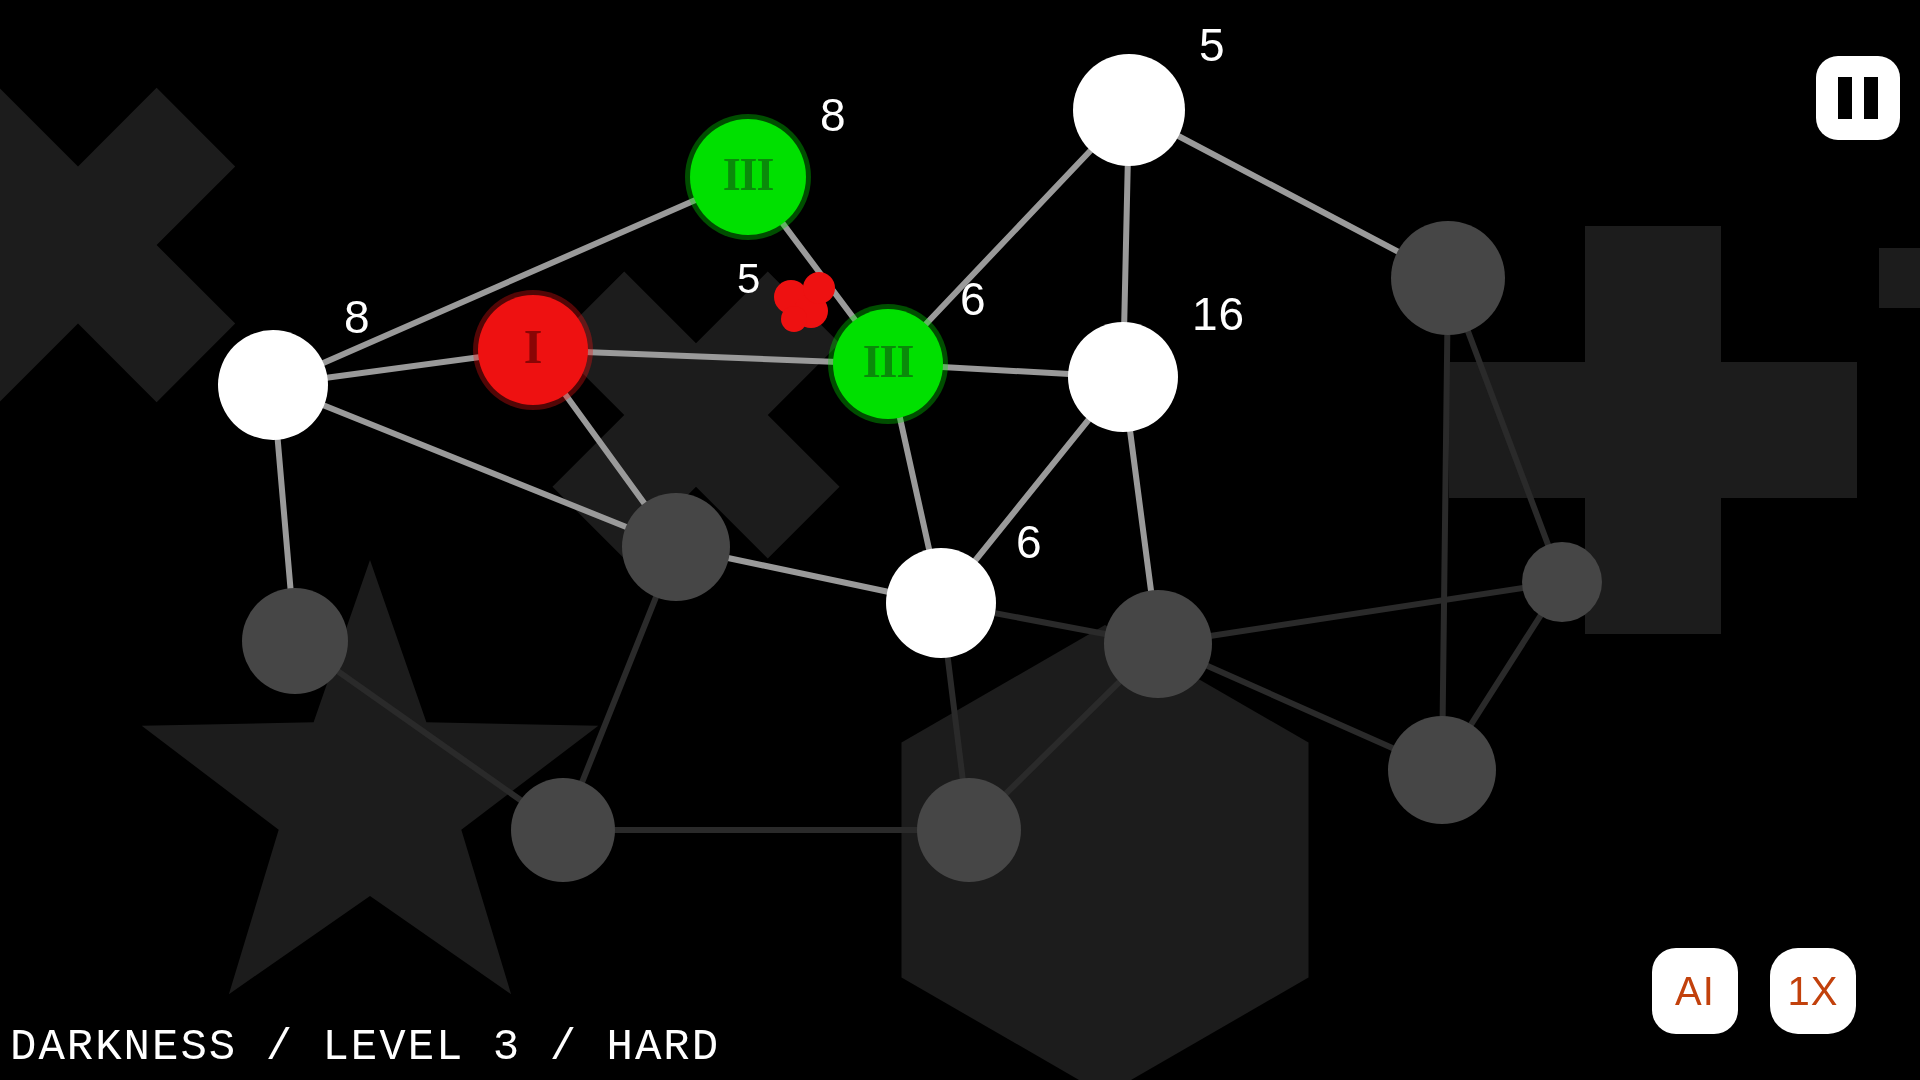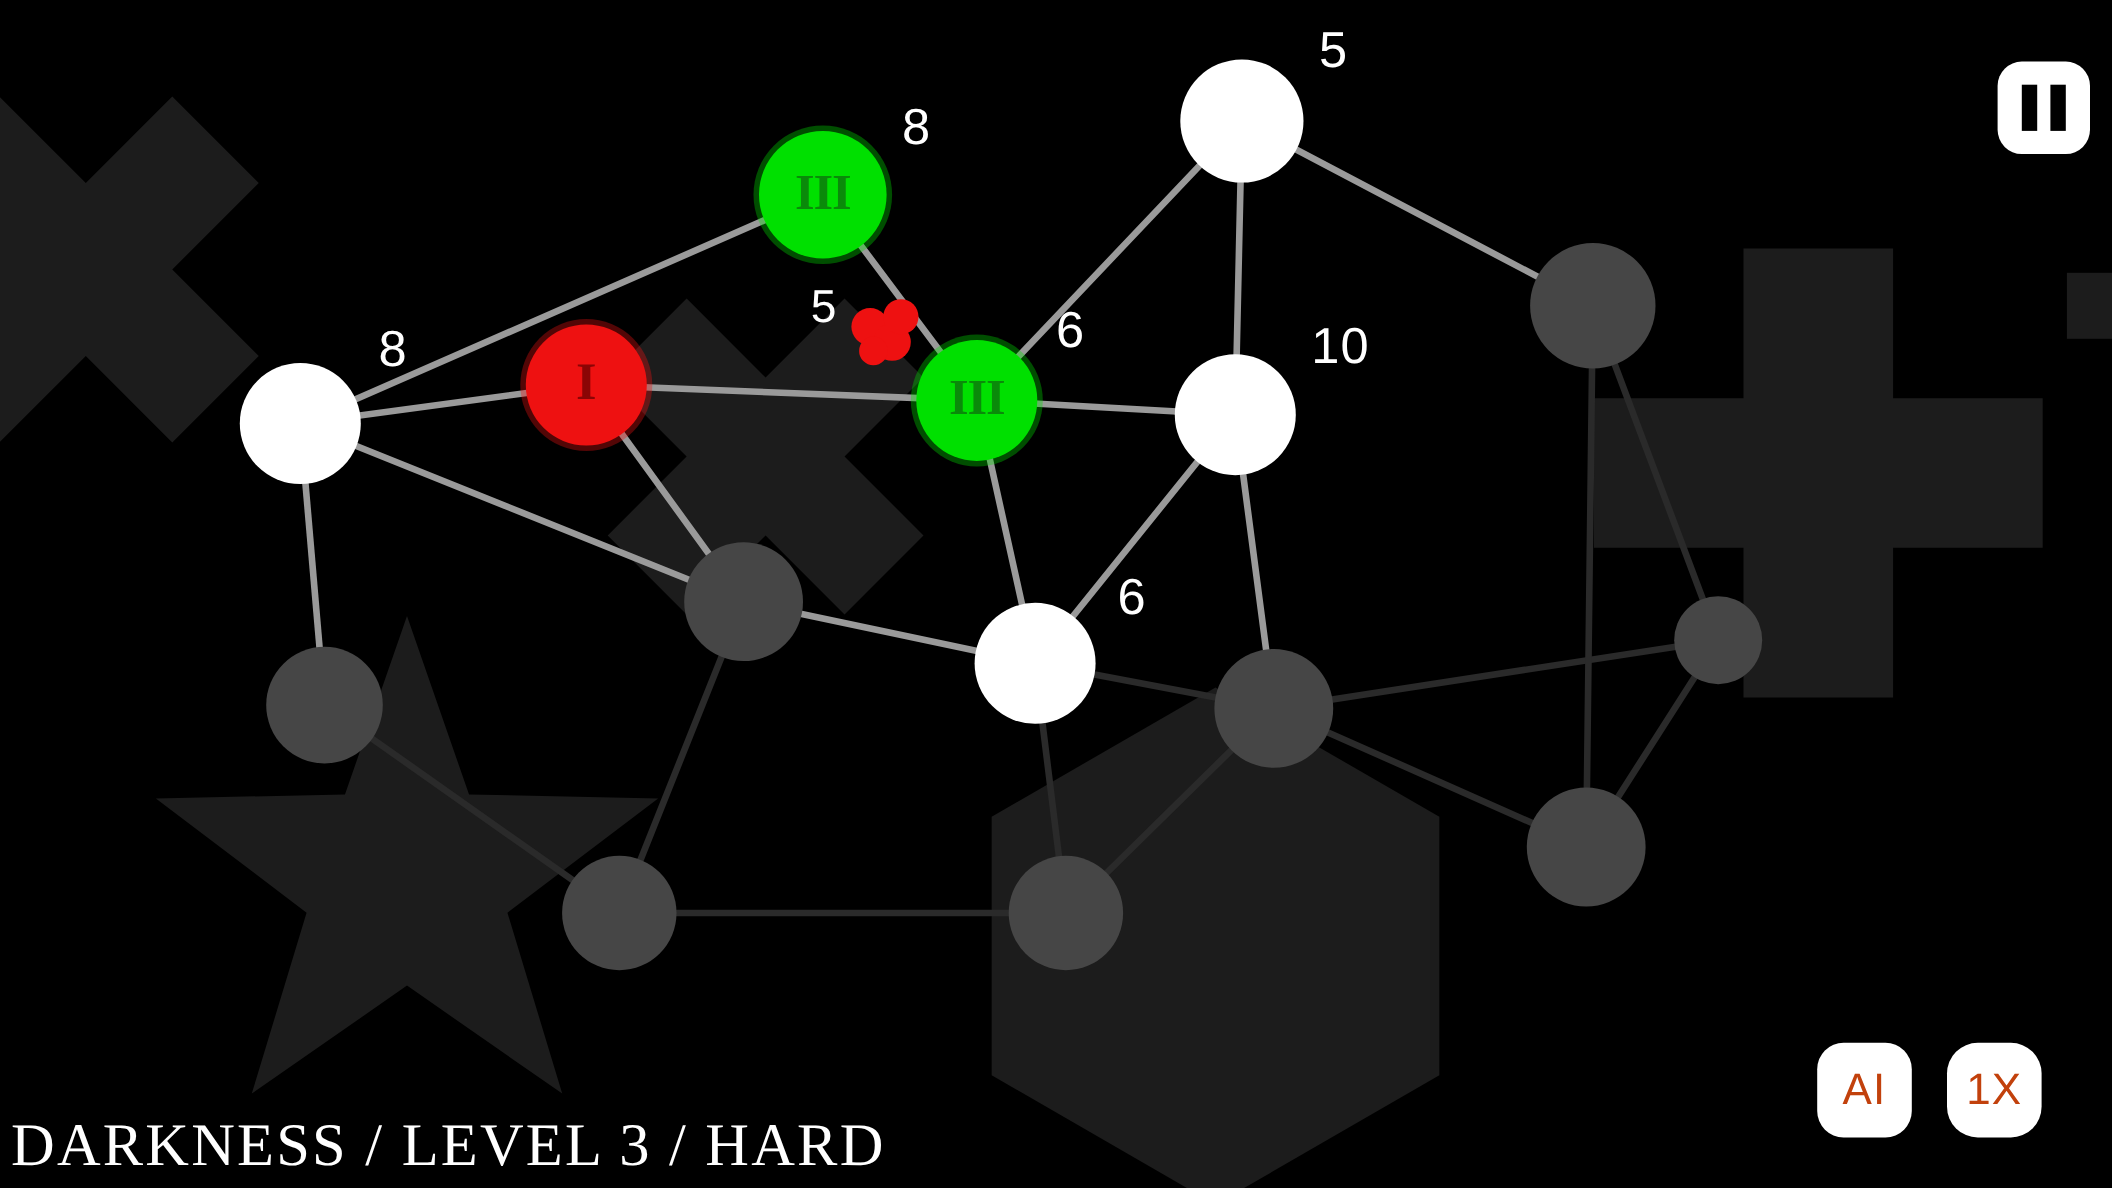--- a/index.html
+++ b/index.html
@@ -75,23 +75,23 @@
     height: 86px;
     border-radius: 28px;
     font-size: 40px;
   }
 
   #status-bar {
     position: absolute;
     left: 10px;
     bottom: 8px;
     color: #ffffff;
-    font-size: 55px;
+    font-size: 44px;
     letter-spacing: 2px;
-    font-family: Liberation Serif, serif;
+    font-family: Liberation Mono, monospace;
     white-space: nowrap;
     user-select: none;
   }
 
   .node-label {
     position: absolute;
     color: #ffffff;
     font-size: 46px;
     letter-spacing: 1px;
     font-family: "Liberation Sans", sans-serif;
@@ -211,21 +211,21 @@
           <circle cx="794" cy="319" r="13" fill="#ee1111"></circle>
         </g>
       </g>
   </svg>
 
   <div id="label-layer">
       <div class="node-label" style="left: 820px; top: 88px;">8</div>
       <div class="node-label" style="left: 960px; top: 272px;">6</div>
       <div class="node-label" style="left: 344px; top: 290px;">8</div>
       <div class="node-label" style="left: 1199px; top: 18px;">5</div>
-      <div class="node-label" style="left: 1192px; top: 287px;">10</div>
+      <div class="node-label" style="left: 1192px; top: 287px;">16</div>
       <div class="node-label" style="left: 1016px; top: 515px;">6</div>
       <div class="troop-label" style="left: 737px; top: 255px;">5</div>
     </div>
 
   <div class="hud-btn" id="pause-button">
     <span class="bar"></span>
     <span class="bar"></span>
   </div>
 
   <div class="hud-btn" id="ai-button">AI</div>

